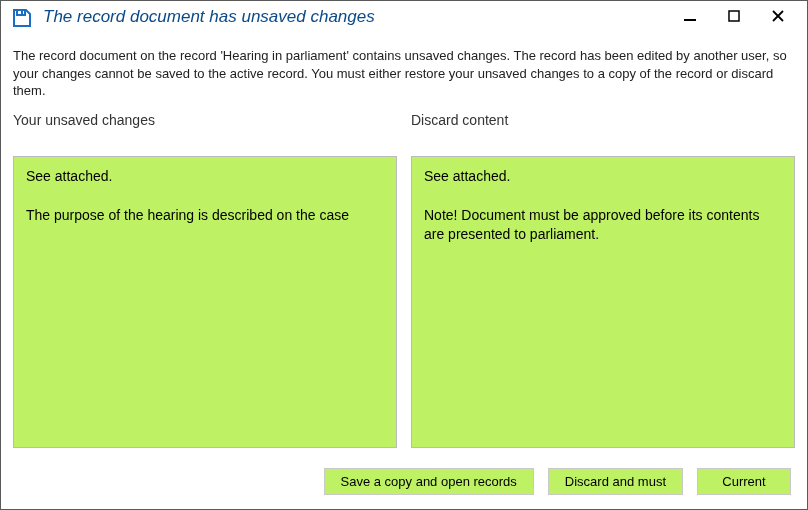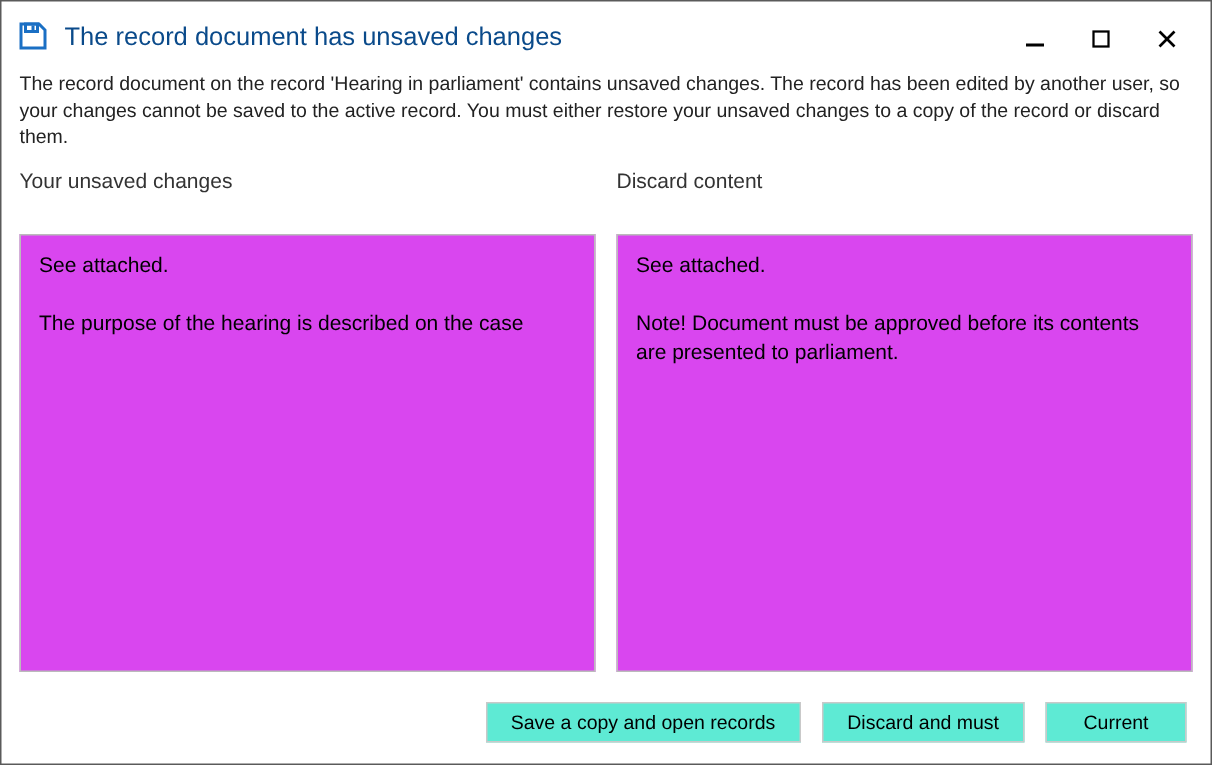--- a/index.html
+++ b/index.html
@@ -13,23 +13,24 @@
       background: #fff;
       width: 808px;
       height: 510px;
       border: 1px solid #5a5a5a;
       display: flex;
       flex-direction: column;
       color: #000;
     }
     .titlebar {
       display: flex;
-      align-items: flex-end;
-      padding: 16px 10px 6px 10px;
+      align-items: flex-start;
+      padding: 6px 10px 6px 10px;
       height: 40px;
+      font-style: italic;
     }
     .titlebar .icon-wrap {
       width: 22px;
       height: 22px;
       margin-right: 10px;
       display: flex;
       align-items: center;
       justify-content: center;
     }
     .titlebar .title {
@@ -86,32 +87,32 @@
       font-size: 12px;
       color: #333;
       margin-bottom: 4px;
     }
     .pane-body {
       flex: 1;
       border: 1px solid #bbb;
       padding: 10px 12px;
       font-size: 14px;
       line-height: 1.4;
-      background: #d946ef;
+      background: #bef264;
       overflow: auto;
       white-space: pre-wrap;
     }
     .footer {
       padding: 10px 16px 14px 12px;
       display: flex;
       justify-content: flex-end;
       gap: 14px;
     }
     .btn {
-      background: #5eead4;
+      background: #bef264;
       border: 1px solid #c9c9c9;
       padding: 5px 16px;
       font-size: 13px;
       font-family: inherit;
       cursor: pointer;
       min-width: 94px;
       text-align: center;
     }
   </style>
 </head>

